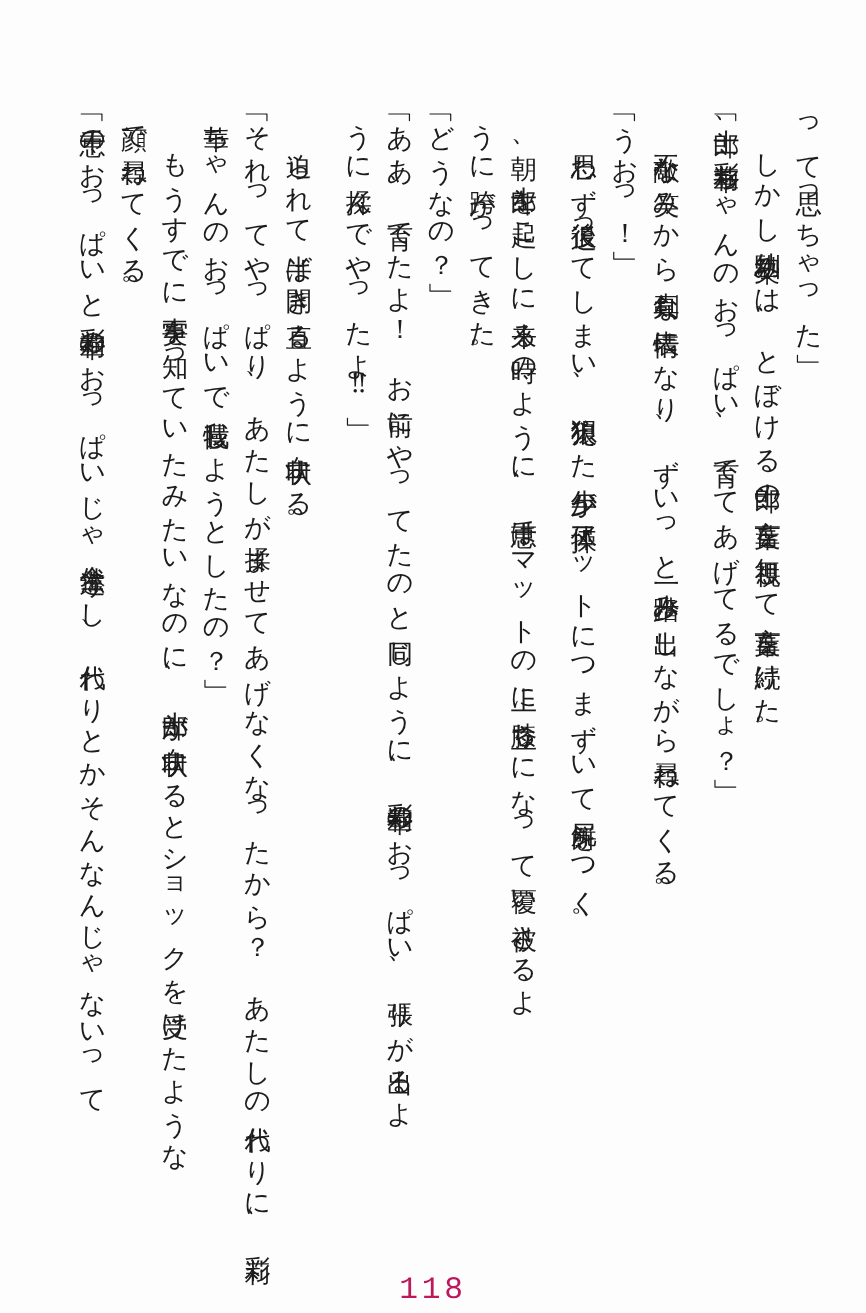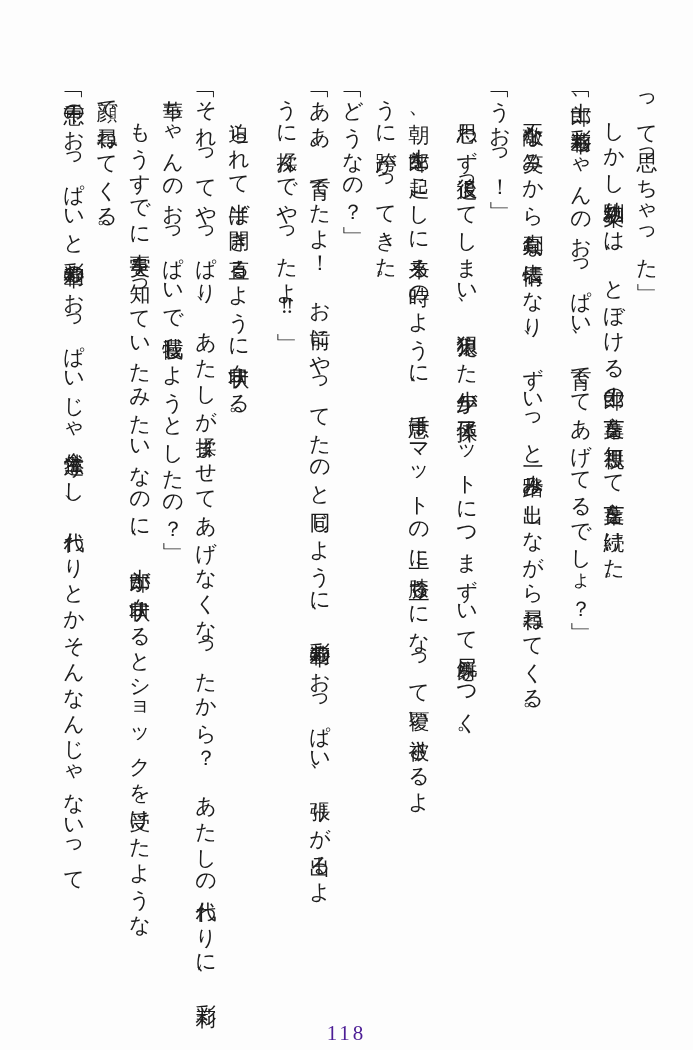--- a/index.html
+++ b/index.html
@@ -36,24 +36,24 @@
     text-indent: 23px;
   }
   .line.gap {
     margin-block-start: 15px;
   }
   .page-number {
     position: absolute;
     bottom: 4px;
     left: 50%;
     transform: translateX(-50%);
-    font-family: Liberation Serif, serif;
-    font-size: 21px;
+    font-family: Liberation Mono, monospace;
+    font-size: 25px;
     letter-spacing: 3px;
-    color: #4c1d95;
+    color: #be185d;
   }
 </style>
 </head>
 <body>
 
 <div class="page">
   <div class="text-block" id="text-block">
       <p class="line">って思っちゃった」</p>
       <p class="line indent">しかし幼馴染みは、とぼける士郎の言葉を無視して言葉を続けた。</p>
       <p class="line">「士郎、彩莉華ちゃんのおっぱい、育ててあげてるでしょ？」</p>

